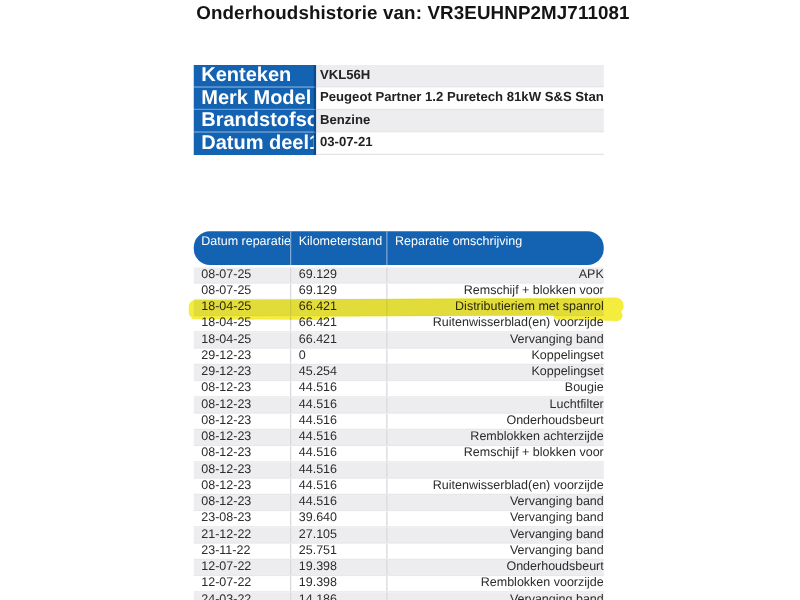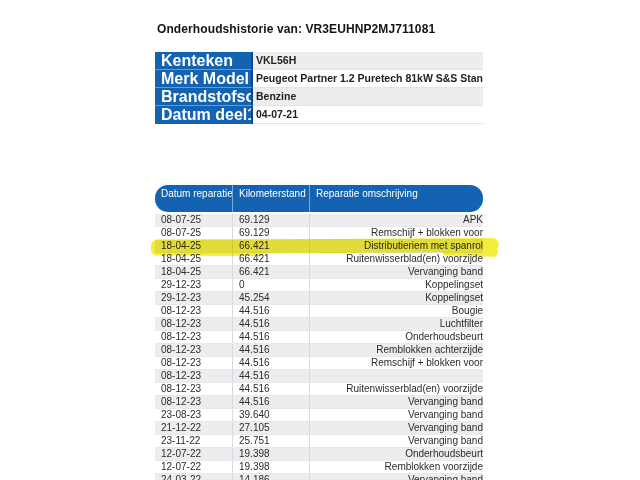--- a/index.html
+++ b/index.html
@@ -14,22 +14,22 @@
   }
   .page {
     position: relative;
     width: 640px;
     height: 480px;
     background: #ffffff;
   }
   .doc-title {
     position: absolute;
     left: 157px;
-    top: 22px;
-    font-size: 12px;
+    top: 2px;
+    font-size: 15px;
     font-weight: bold;
     color: #141414;
     letter-spacing: 0.1px;
     white-space: nowrap;
   }
 
   
   .vehicle-table {
     position: absolute;
     left: 155px;
@@ -171,21 +171,21 @@
     <div class="v-value">Peugeot Partner 1.2 Puretech 81kW S&amp;S Standaard Premium (</div>
   </div>
 
   <div class="v-row alt">
     <div class="v-label">Brandstofsoort</div>
     <div class="v-value">Benzine</div>
   </div>
 
   <div class="v-row">
     <div class="v-label">Datum deel1</div>
-    <div class="v-value">04-07-21</div>
+    <div class="v-value">03-07-21</div>
   </div>
 </div>
 
   <div class="maint-table">
     <div class="m-header">
       <div class="m-h-cell c1">Datum reparatie</div>
       <div class="m-h-cell c2">Kilometerstand</div>
       <div class="m-h-cell c3">Reparatie omschrijving</div>
     </div>
     <div id="maint-body">

